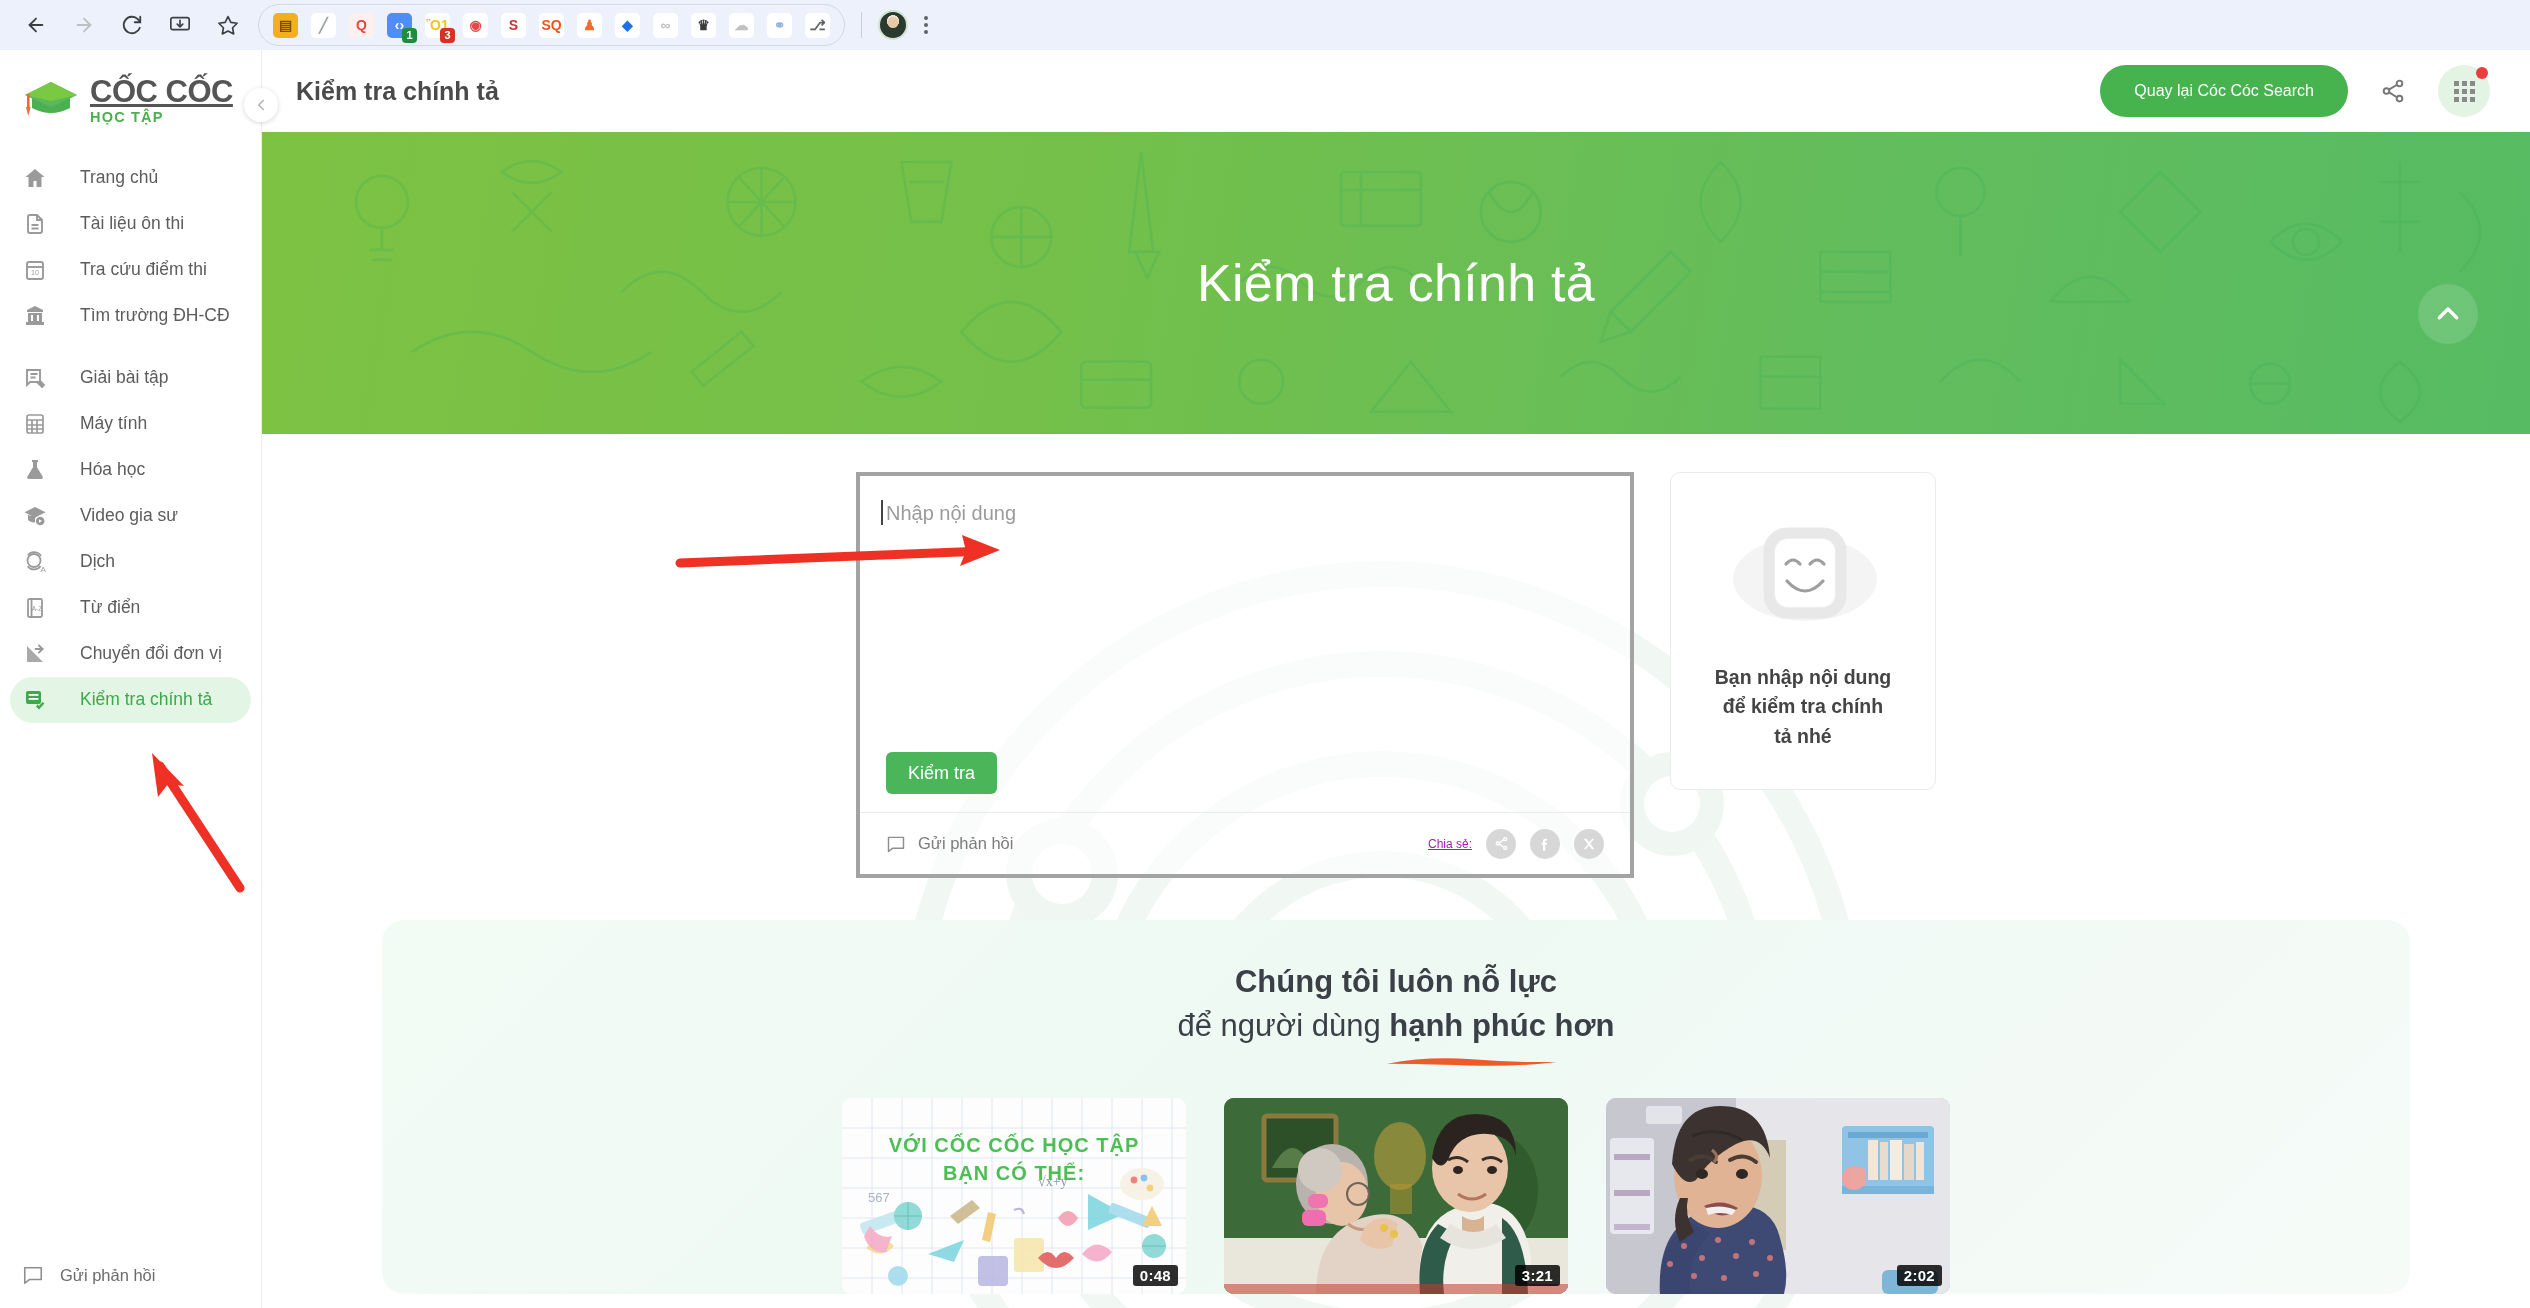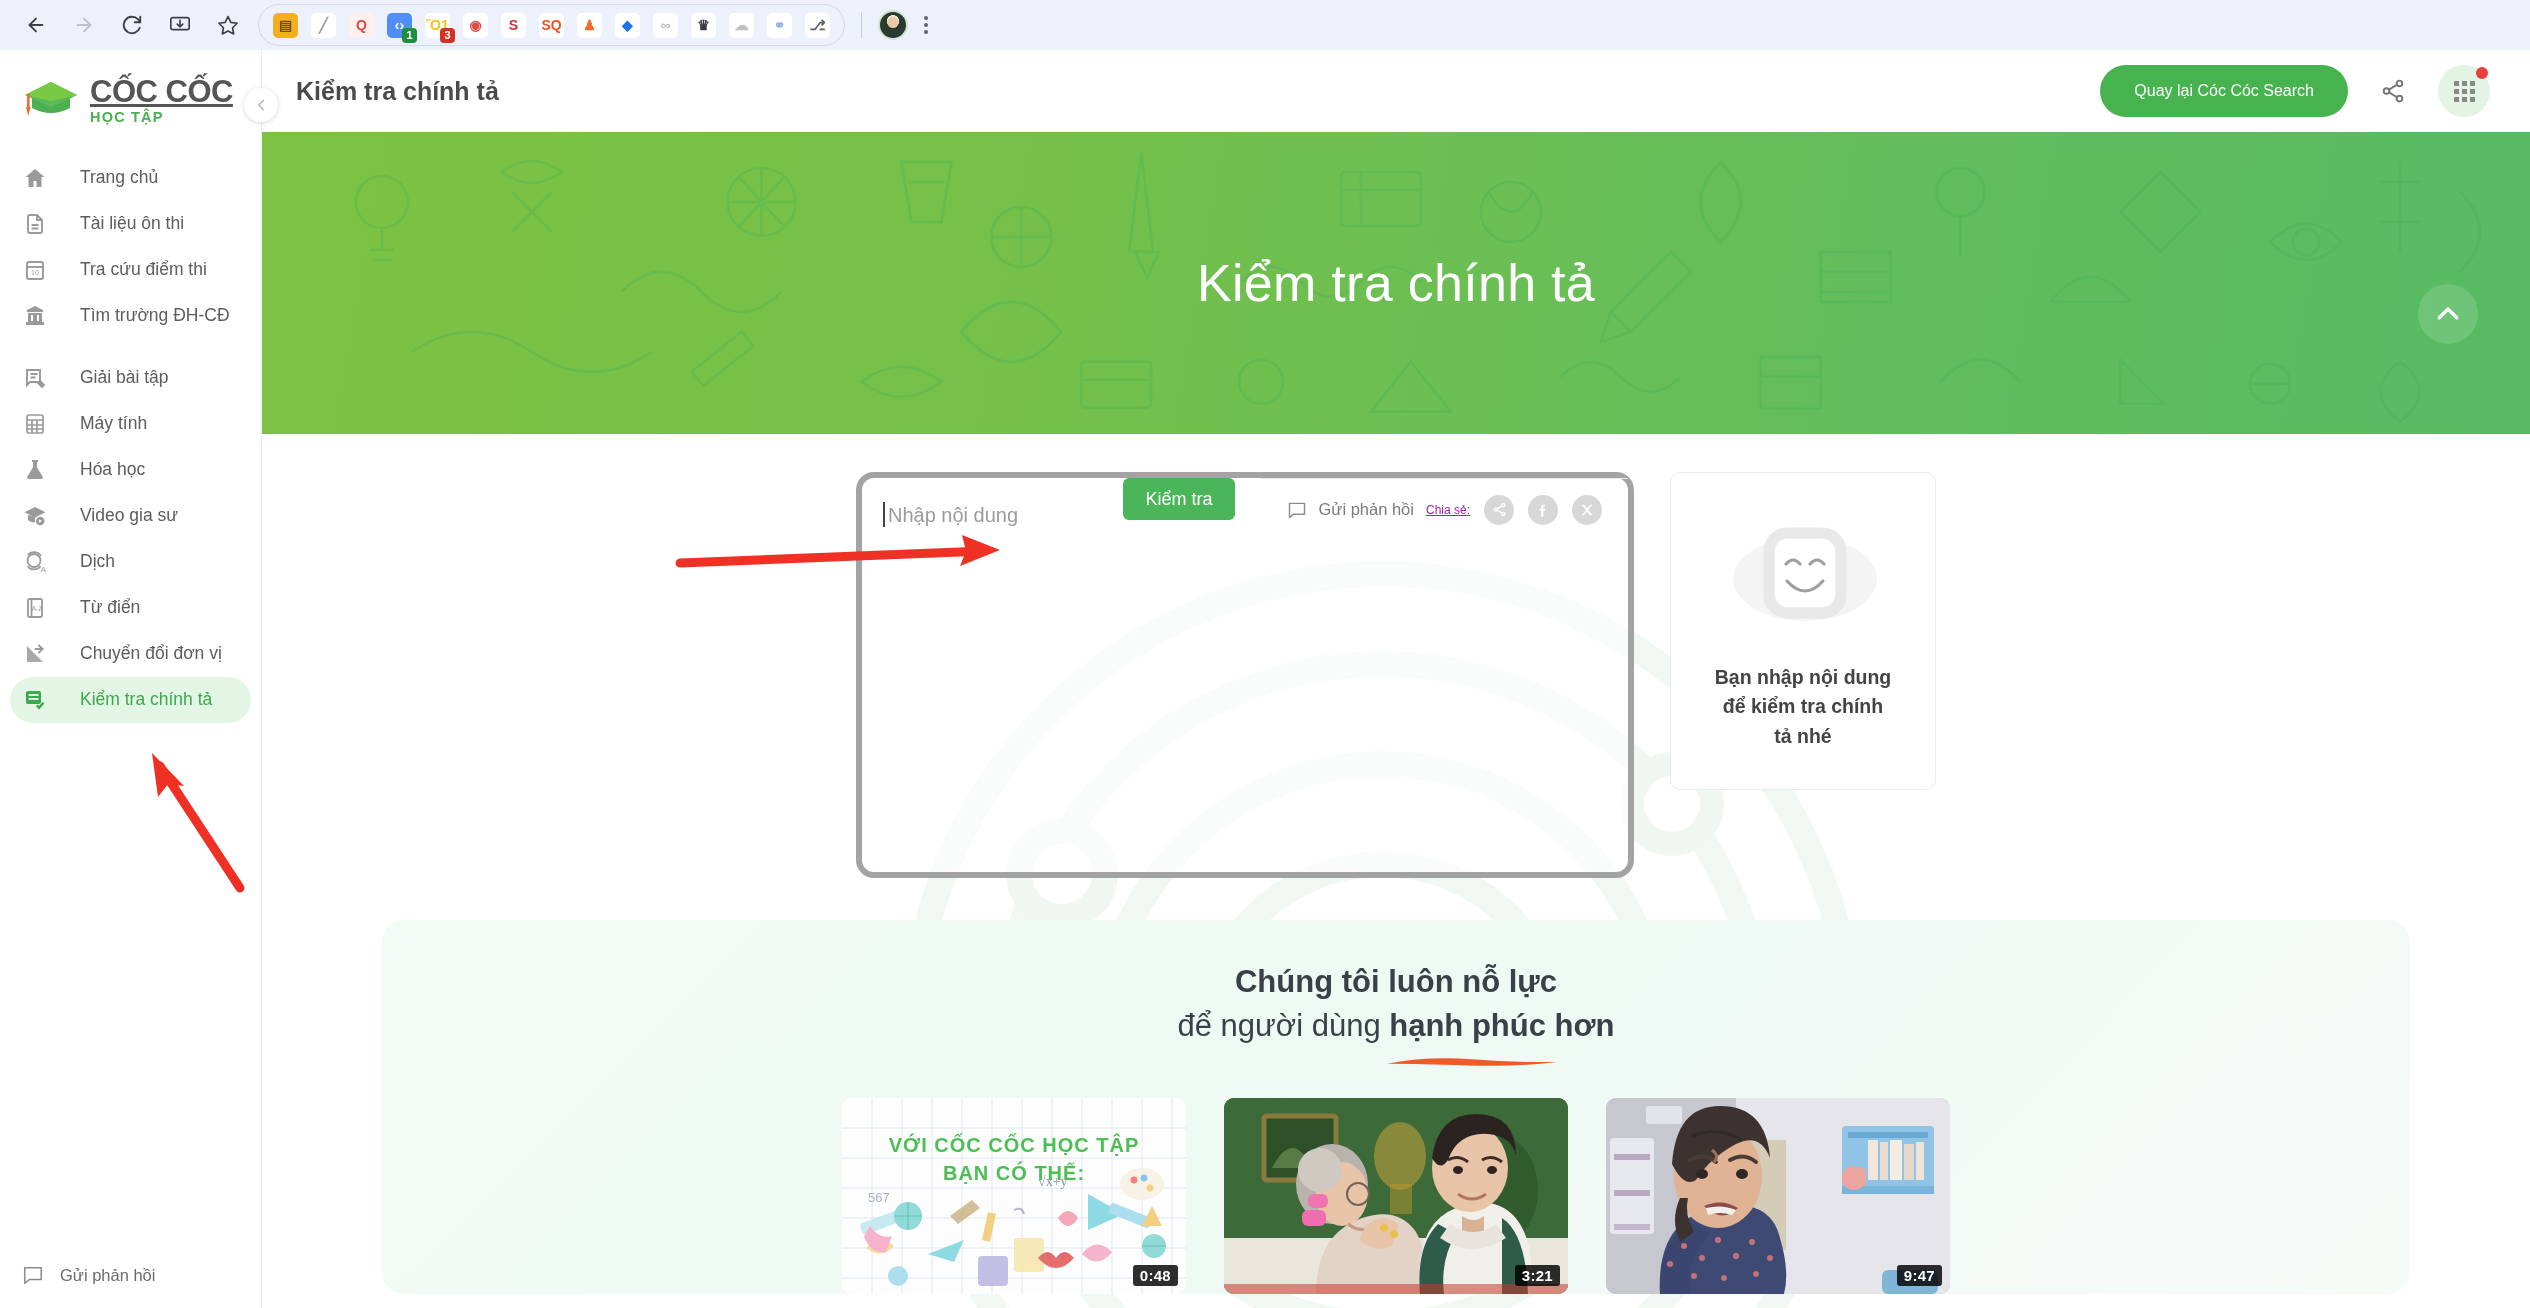--- a/index.html
+++ b/index.html
@@ -170,22 +170,22 @@
     pointer-events:none; white-space:nowrap; z-index: 1;
   }
 
   .tool-row {
     position: relative; z-index: 3;
     display: flex; gap: 36px; justify-content: center;
     padding-top: 38px;
   }
   .editor-card {
     width: 778px; background: rgba(255,255,255,.62);
-    border: 6px solid #a3a3a3; border-radius: 18px;
-    display: flex; flex-direction: row; min-height: 406px;
+    border: 4px solid #a3a3a3; border-radius: 0;
+    display: flex; flex-direction: column; min-height: 406px;
   }
   .editor-area { flex: 1 1 auto; padding: 26px 26px 0 26px; position: relative; }
   .placeholder { font-size: 20px; color: #9b9b9b; position: relative; }
   .caret {
     position: absolute; left: -5px; top: -2px; width: 1.5px; height: 25px; background: #444;
   }
   .check-row { display:flex; justify-content:flex-start; padding: 0 26px 18px 26px; }
   .btn-check {
     background: #4bb659; color: #fff; border: none; border-radius: 6px;
     height: 42px; padding: 0 22px; font-size: 18px; font-family: inherit; cursor: pointer;
@@ -783,21 +783,21 @@
                 <path d="M84 62 q14 -8 26 2" stroke="#4a3c34" stroke-width="4" fill="none" stroke-linecap="round"></path>
                 <path d="M124 62 q14 -8 26 2" stroke="#4a3c34" stroke-width="4" fill="none" stroke-linecap="round"></path>
                 <ellipse cx="96" cy="76" rx="6" ry="5" fill="#2e2723"></ellipse>
                 <ellipse cx="136" cy="76" rx="6" ry="5" fill="#2e2723"></ellipse>
                 <path d="M106 52 q8 6 2 12" stroke="#9a7258" stroke-width="3" fill="none"></path>
                 <path d="M98 108 q18 -8 34 2 q-16 16 -34 -2z" fill="#8e4c4c"></path>
                 <path d="M100 110 q16 -4 30 2 l-4 5 q-12 -4 -24 0z" fill="#f2f0ee"></path>
                 <path d="M86 38 q26 -10 50 4" stroke="#2f2a26" stroke-width="3" fill="none"></path>
               </g>
             </svg>
-            <span class="dur">9:47</span>
+            <span class="dur">2:02</span>
           </div>
 
         </div>
       </div>
     </section>
   </main>
 </div>
 
 <svg class="annot" width="2530" height="1308" viewBox="0 0 2530 1308">
   <g>

